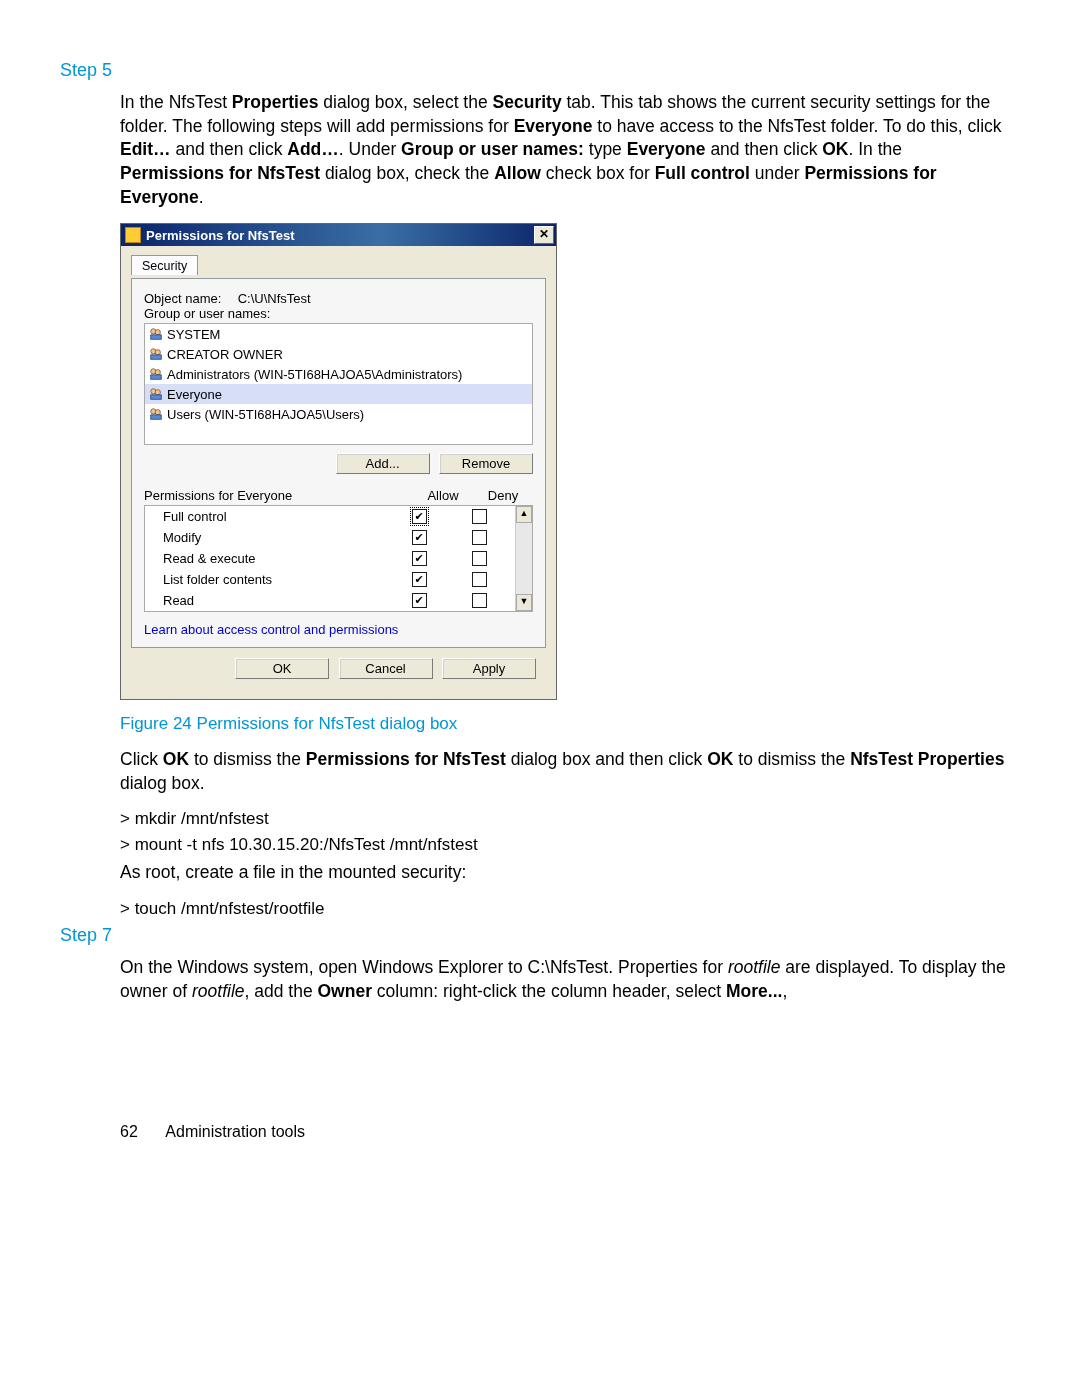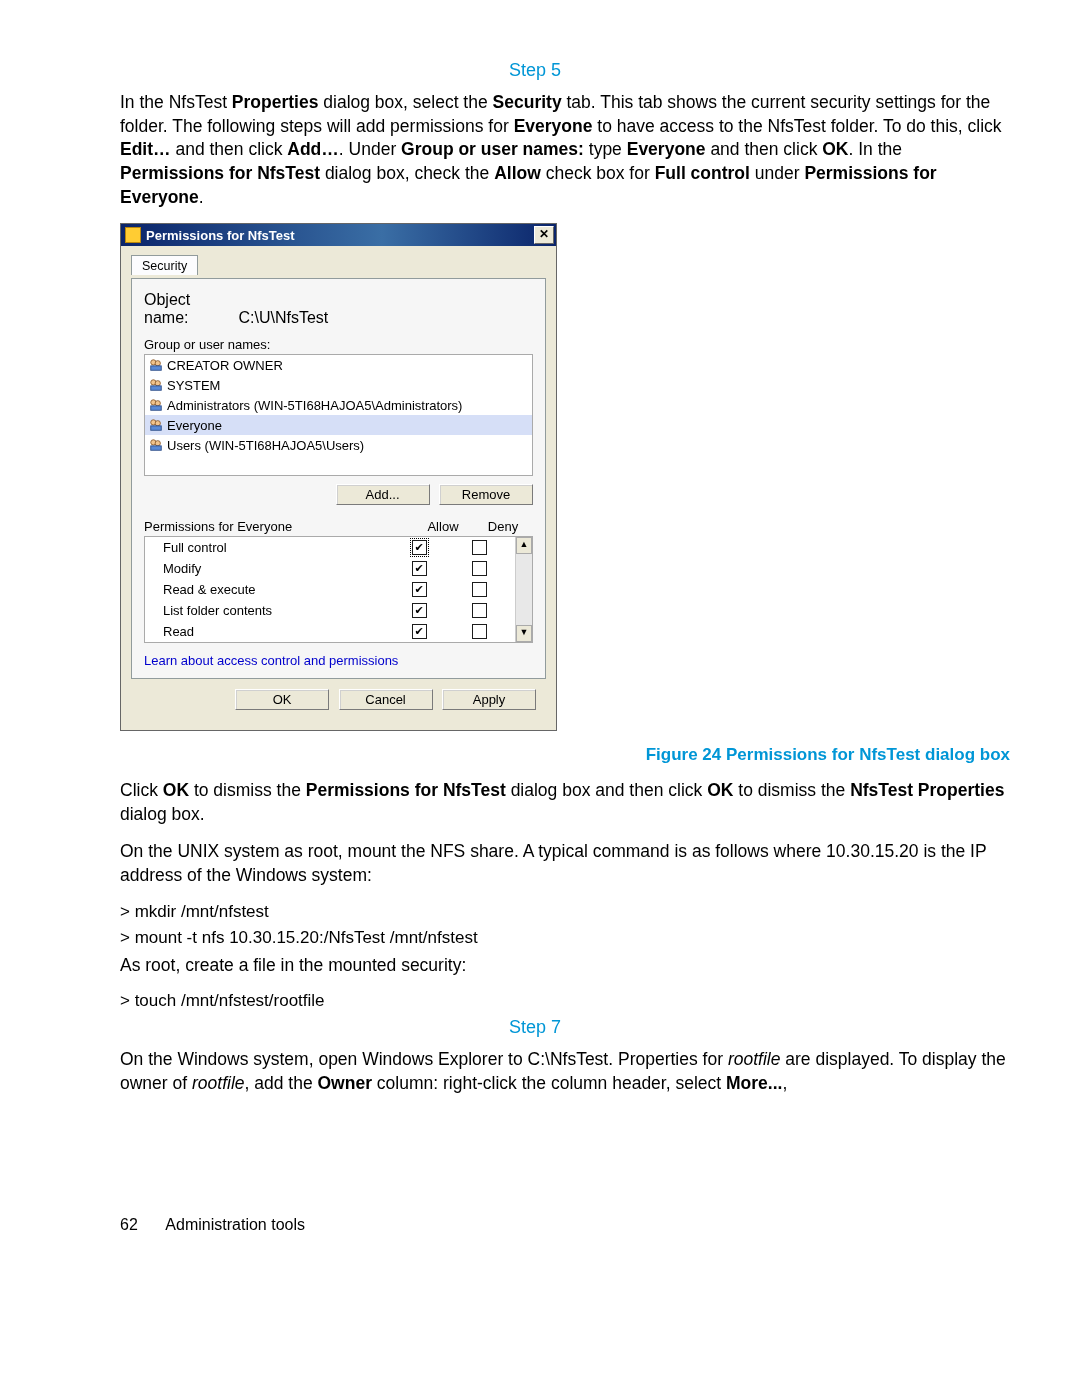--- a/index.html
+++ b/index.html
@@ -10,34 +10,32 @@
     color: #000;
     width: 1080px;
   }
   .page {
     padding: 60px 70px 50px 60px;
   }
   .step-label {
     color: #0096d6;
     font-size: 18px;
     margin-bottom: 10px;
-    text-align: center;
   }
   .body-text {
     font-size: 17.5px;
     line-height: 1.35;
     margin: 0 0 14px 60px;
   }
   .inline-bold { font-weight: bold; }
   .figure-caption {
     color: #0096d6;
-    font-weight: bold;
+    font-weight: normal;
     font-size: 17px;
     margin: 14px 0 14px 60px;
-    text-align: right;
   }
   .mono {
     font-family: Liberation Sans, sans-serif;
     font-size: 17px;
     margin: 6px 0 6px 60px;
   }
   .footer {
     margin: 120px 0 0 60px;
     font-size: 16px;
   }
@@ -93,21 +91,21 @@
     padding: 3px 10px 2px 10px;
     font-size: 12.5px;
     position: relative;
     top: 1px;
   }
   .tab-panel {
     border: 1px solid #919b9c;
     background: #f6f6f6;
     padding: 12px 12px 10px 12px;
   }
-  .obj-row { font-size:16px; margin-bottom: 10px; }
+  .obj-row { font-size:13px; margin-bottom: 0; }
   .obj-row .lbl { display:inline-block; width: 90px; }
   .group-label { font-size:13px; margin-bottom: 2px;}
   .listbox {
     background: #fff;
     border: 1px solid #aaa;
     height: 120px;
     overflow: hidden;
   }
   .listbox .row {
     display:flex; align-items:center;
@@ -219,29 +217,29 @@
           <span>C:\U\NfsTest</span>
         </div>
         <div class="group-label">Group or user names:</div>
         <div class="listbox">
           <div class="row">
             <span class="user-icon"><svg viewBox="0 0 16 16">
                   <circle cx="5" cy="5" r="3" fill="#f2c48d" stroke="#8a5a2b"></circle>
                   <circle cx="10" cy="6" r="3" fill="#f2c48d" stroke="#8a5a2b"></circle>
                   <rect x="2" y="9" width="12" height="5" fill="#5a8ad6" stroke="#2a4a86"></rect>
                 </svg></span>
+            <span>SYSTEM</span>
+          </div>
+          <div class="row">
+            <span class="user-icon"><svg viewBox="0 0 16 16">
+                  <circle cx="5" cy="5" r="3" fill="#f2c48d" stroke="#8a5a2b"></circle>
+                  <circle cx="10" cy="6" r="3" fill="#f2c48d" stroke="#8a5a2b"></circle>
+                  <rect x="2" y="9" width="12" height="5" fill="#5a8ad6" stroke="#2a4a86"></rect>
+                </svg></span>
             <span>CREATOR OWNER</span>
-          </div>
-          <div class="row">
-            <span class="user-icon"><svg viewBox="0 0 16 16">
-                  <circle cx="5" cy="5" r="3" fill="#f2c48d" stroke="#8a5a2b"></circle>
-                  <circle cx="10" cy="6" r="3" fill="#f2c48d" stroke="#8a5a2b"></circle>
-                  <rect x="2" y="9" width="12" height="5" fill="#5a8ad6" stroke="#2a4a86"></rect>
-                </svg></span>
-            <span>SYSTEM</span>
           </div>
           <div class="row">
             <span class="user-icon"><svg viewBox="0 0 16 16">
                   <circle cx="5" cy="5" r="3" fill="#f2c48d" stroke="#8a5a2b"></circle>
                   <circle cx="10" cy="6" r="3" fill="#f2c48d" stroke="#8a5a2b"></circle>
                   <rect x="2" y="9" width="12" height="5" fill="#5a8ad6" stroke="#2a4a86"></rect>
                 </svg></span>
             <span>Administrators (WIN-5TI68HAJOA5\Administrators)</span>
           </div>
           <div class="row selected">
@@ -335,21 +333,20 @@
       </div>
     </div>
   </div>
 
   <div class="figure-caption">Figure 24 Permissions for NfsTest dialog box</div>
 
   <p class="body-text">
     <span>Click </span><span class="inline-bold">OK</span><span> to dismiss the </span><span class="inline-bold">Permissions for NfsTest</span><span> dialog box and then click </span><span class="inline-bold">OK</span><span> to dismiss the </span><span class="inline-bold">NfsTest Properties</span><span> dialog box.</span>
   </p>
 
-  <p class="body-text">On the UNIX system as root, mount the NFS share. A typical command is as follows where 10.30.15.20 is the IP address of the Windows system:</p>
   <div class="mono">&gt; mkdir /mnt/nfstest</div>
   <div class="mono">&gt; mount -t nfs 10.30.15.20:/NfsTest /mnt/nfstest</div>
   <p class="body-text">As root, create a file in the mounted security:</p>
   <div class="mono">&gt; touch /mnt/nfstest/rootfile</div>
 
   <div class="step-label">Step 7</div>
   <p class="body-text">
     <span>On the Windows system, open Windows Explorer to C:\NfsTest. Properties for </span><span class="italic">rootfile</span><span> are displayed. To display the owner of </span><span class="italic">rootfile</span><span>, add the </span><span class="inline-bold">Owner</span><span> column: right-click the column header, select </span><span class="inline-bold">More...</span><span>,</span>
   </p>
 

